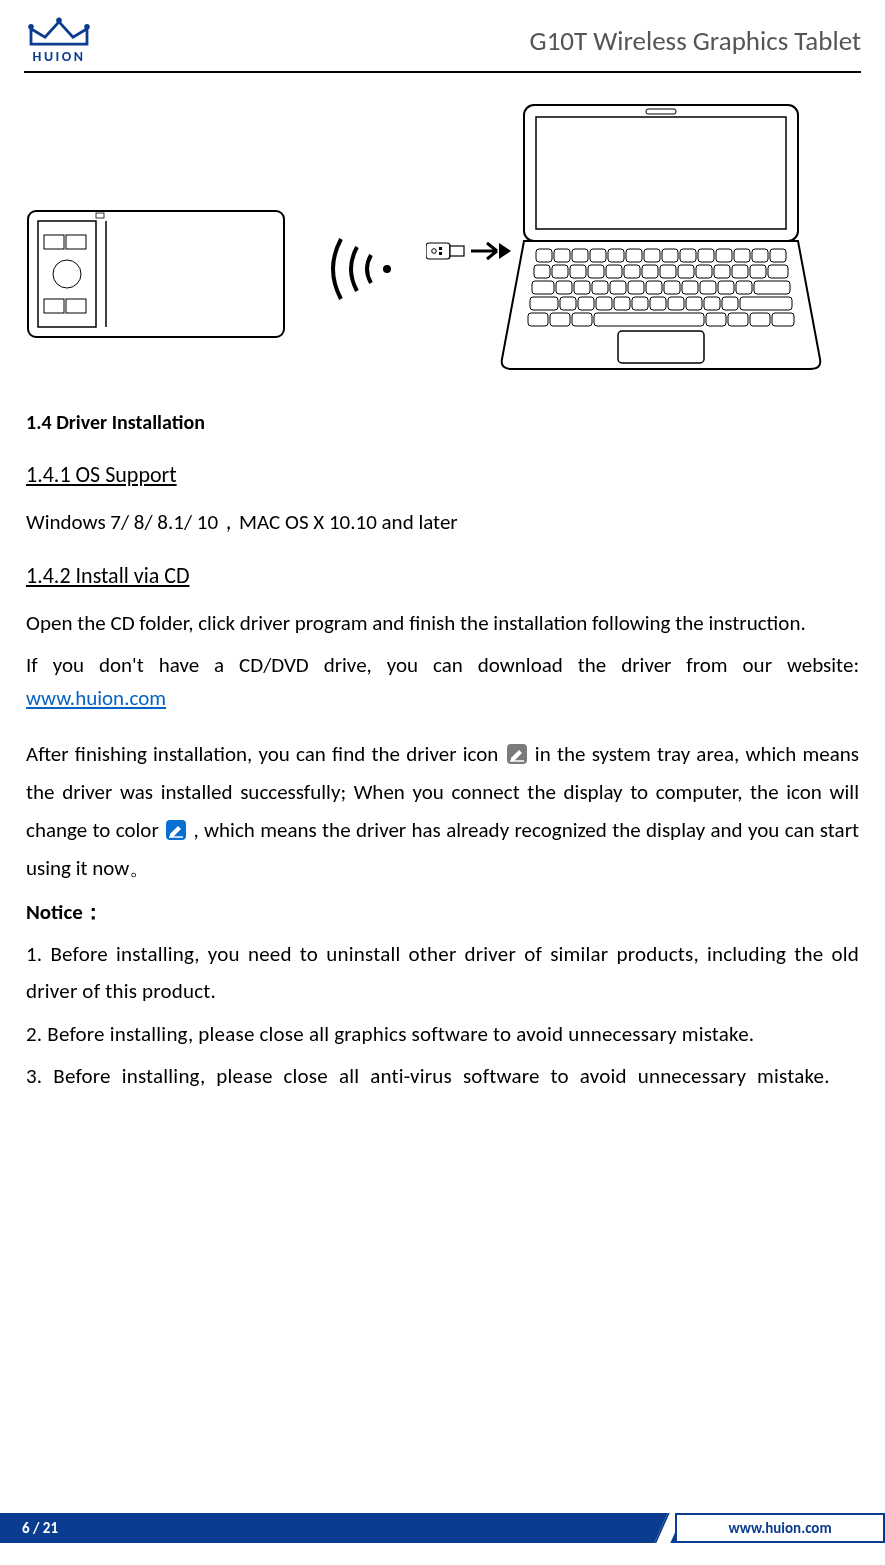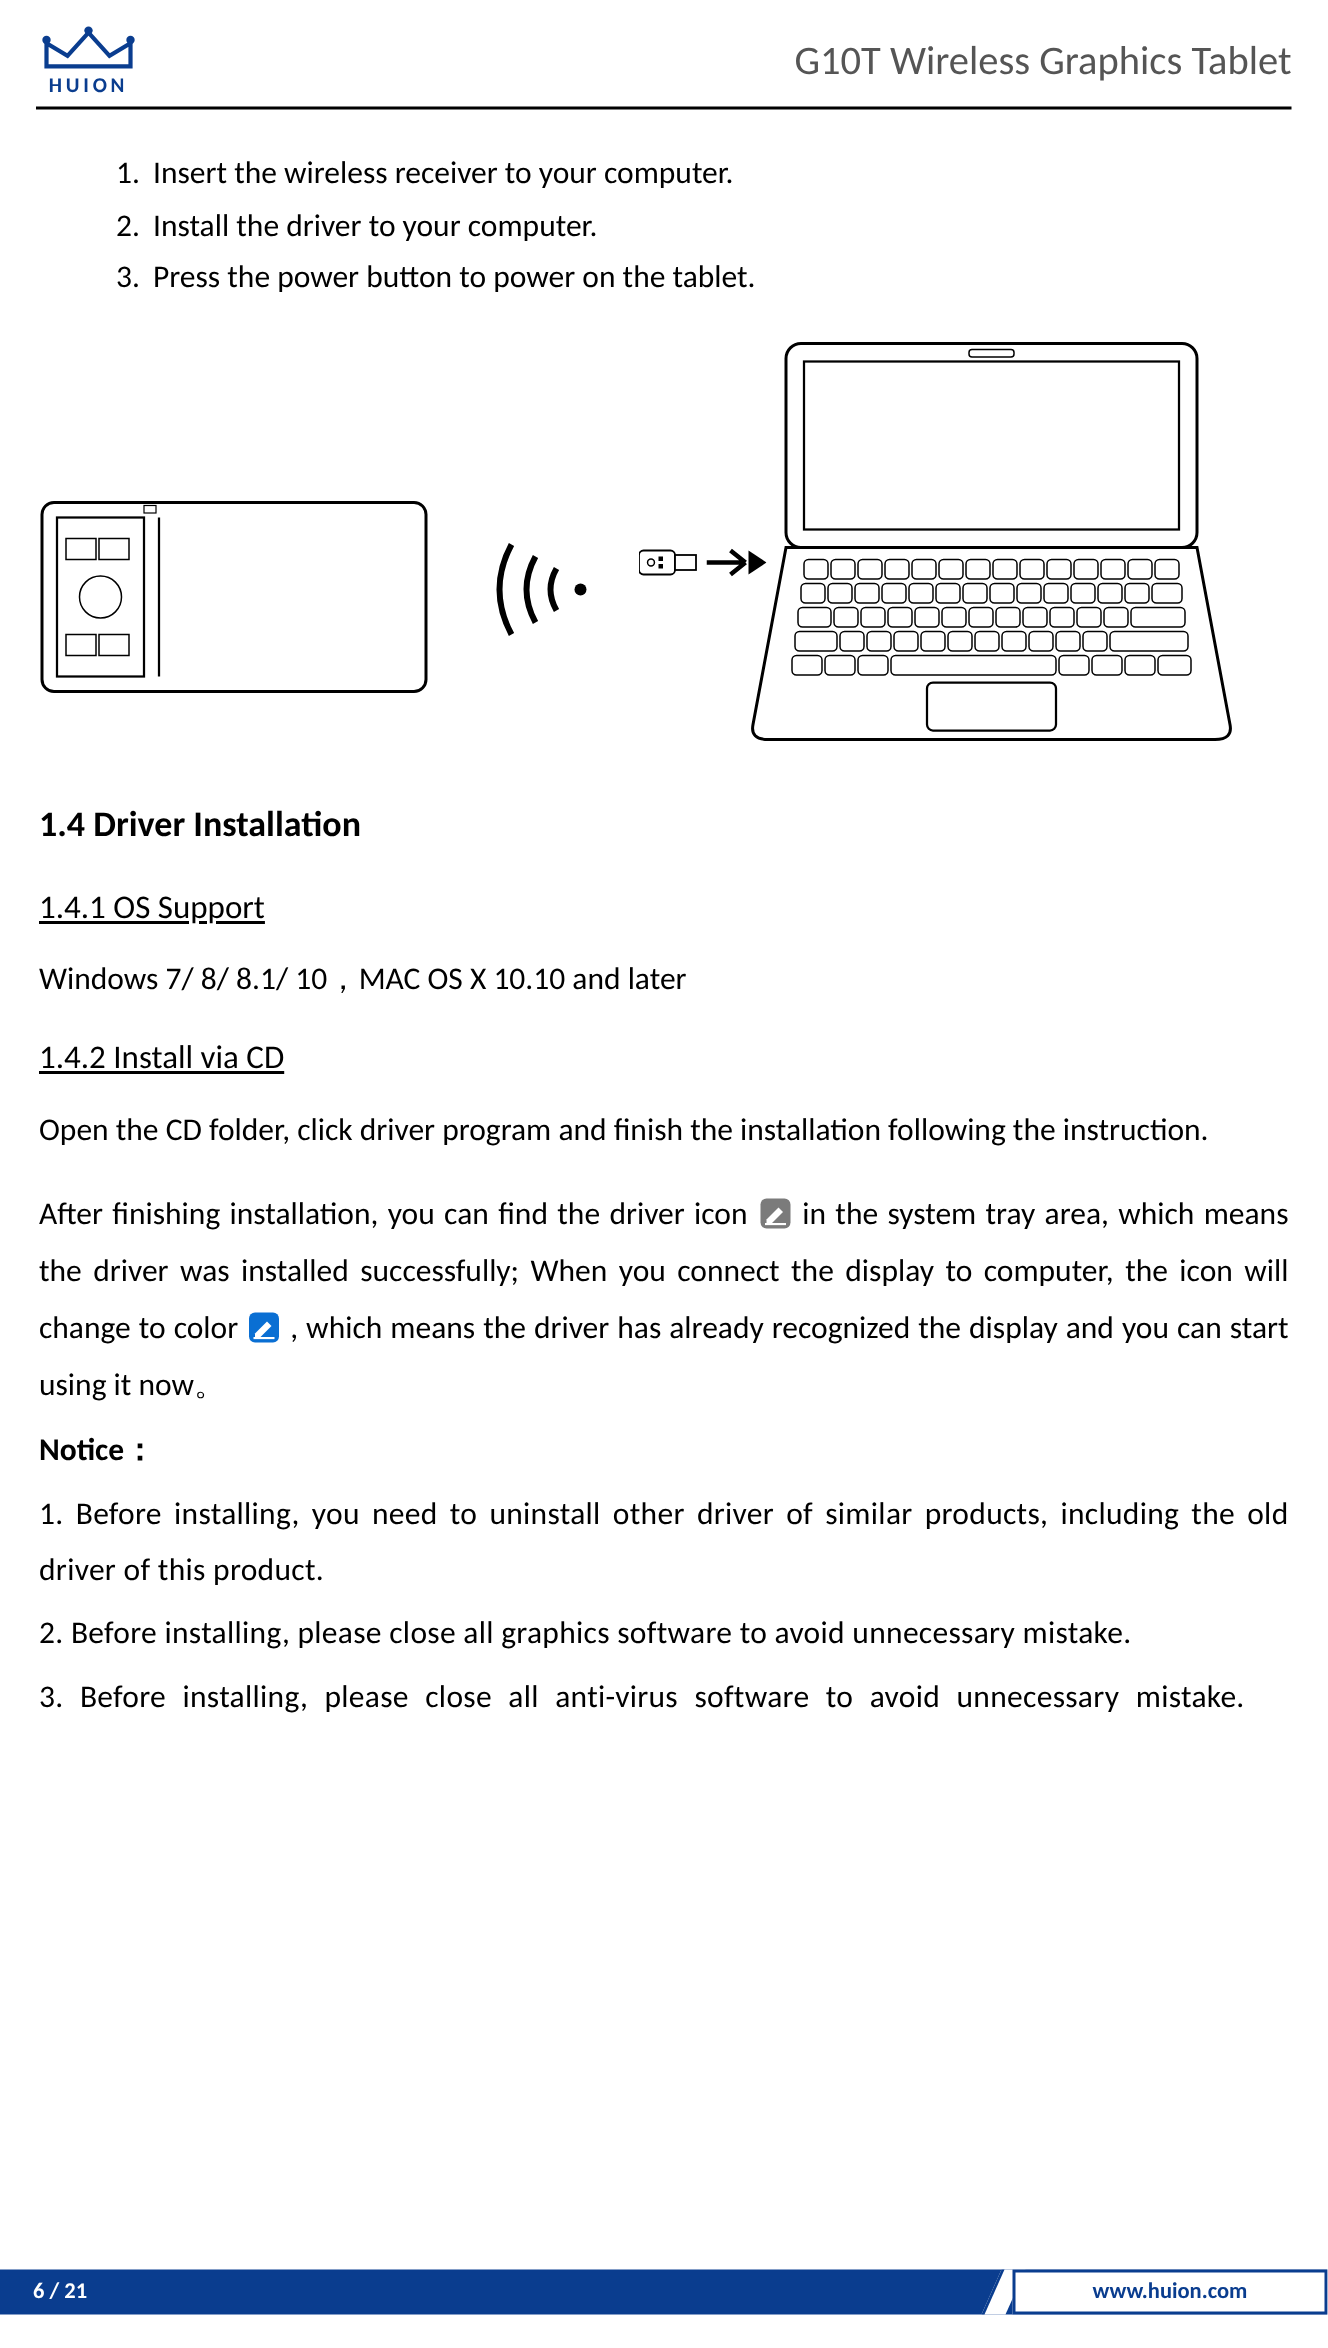--- a/index.html
+++ b/index.html
@@ -41,21 +41,21 @@
       font-weight: 400;
     }
     .content { padding: 0 2px; font-size: 21px; line-height: 1.55; }
     .h-sub {
       font-size: 22px;
       text-decoration: underline;
       margin-bottom: 14px;
       font-weight: 400;
     }
     .h-main {
-      font-size: 24px;
+      font-size: 20px;
       font-weight: bold;
       margin: 28px 0 20px 0;
     }
     ol.steps {
       list-style: decimal;
       padding-left: 72px;
       margin-bottom: 22px;
     }
     ol.steps li {
       padding-left: 4px;
@@ -126,25 +126,20 @@
         <circle cx="10" cy="15" r="4" fill="#0a3d8f"></circle>
         <circle cx="50" cy="6" r="4" fill="#0a3d8f"></circle>
         <circle cx="90" cy="15" r="4" fill="#0a3d8f"></circle>
       </svg>
       <div class="logo-text">HUION</div>
     </div>
     <div class="doc-title">G10T Wireless Graphics Tablet</div>
   </div>
 
   <div class="content">
-    <ol class="steps">
-      <li>Insert the wireless receiver to your computer.</li>
-      <li>Install the driver to your computer.</li>
-      <li>Press the power button to power on the tablet.</li>
-    </ol>
 
     <div class="diagram-area">
 
       <svg class="tablet-svg" width="260" height="130" viewBox="0 0 260 130">
         <rect x="2" y="2" width="256" height="126" rx="8" fill="#fff" stroke="#000" stroke-width="2"></rect>
         <rect x="12" y="12" width="58" height="106" fill="none" stroke="#000" stroke-width="1.5"></rect>
         <line x1="80" y1="12" x2="80" y2="118" stroke="#000" stroke-width="1.5"></line>
         <rect x="18" y="26" width="20" height="14" fill="none" stroke="#000" stroke-width="1"></rect>
         <rect x="40" y="26" width="20" height="14" fill="none" stroke="#000" stroke-width="1"></rect>
         <rect x="18" y="90" width="20" height="14" fill="none" stroke="#000" stroke-width="1"></rect>
@@ -273,20 +268,23 @@
     </div>
 
     <div class="h-main">1.4 Driver Installation</div>
 
     <div class="h-sub">1.4.1 OS Support</div>
     <p class="body-p">Windows 7/ 8/ 8.1/ 10，MAC OS X 10.10 and later</p>
 
     <div class="h-sub h-sub-mt">1.4.2 Install via CD</div>
     <p class="body-p">Open the CD folder, click driver program and finish the installation following the instruction.</p>
 
+    <p class="body-p">
+      <span>If you don't have a CD/DVD drive, you can download the driver from our website: </span><a href="#" class="link">www.huion.com</a>
+    </p>
 
     <p class="body-p2" style="margin-top:22px">
       <span>After finishing installation, you can find the driver icon </span>
       <span class="tray-icon tray-grey">
         <svg width="16" height="16" viewBox="0 0 16 16">
             <path d="M2 12 L10 4 L13 7 L5 15 L2 15 Z" fill="#fff"></path>
             <line x1="1" y1="15" x2="15" y2="15" stroke="#fff" stroke-width="1.5"></line>
           </svg>
       </span>
       <span> in the system tray area, which means the driver was installed successfully; When you connect the display to computer, the icon will change to color </span>

